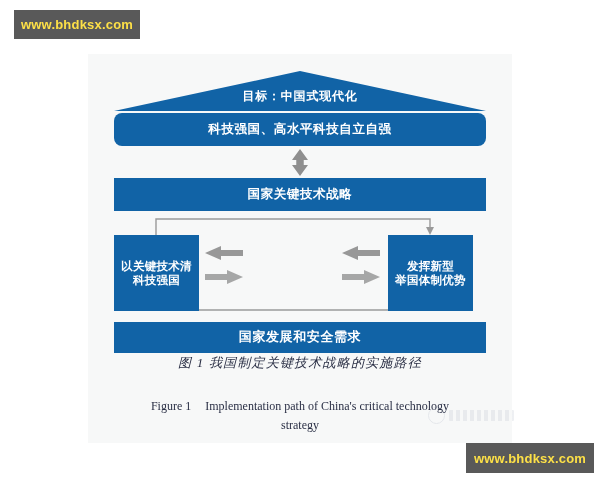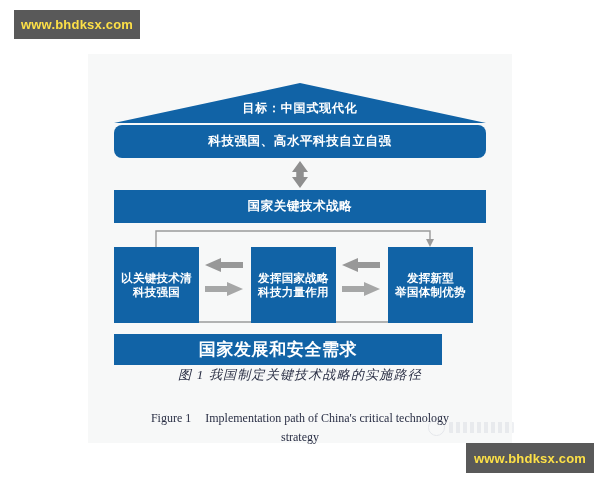--- a/index.html
+++ b/index.html
@@ -53,21 +53,21 @@
     width: 424px;
     height: 389px;
     background: #f7f8f8;
     z-index: 1;
   }
 
   
   #diagram {
     position: absolute;
     left: 0;
-    top: 12px;
+    top: 0;
     width: 424px;
     height: 389px;
   }
 
   .svg-layer {
     position: absolute;
     left: 0;
     top: 0;
     width: 424px;
     height: 389px;
@@ -101,23 +101,23 @@
     left: 26px;
     top: 124px;
     width: 372px;
     height: 33px;
     font-size: 12.5px;
     letter-spacing: .6px;
   }
   #bar-demand {
     left: 26px;
     top: 268px;
-    width: 328px;
+    width: 372px;
     height: 31px;
-    font-size: 17px;
+    font-size: 13px;
     letter-spacing: .6px;
   }
   .midbox {
     position: absolute;
     top: 181px;
     width: 85px;
     height: 76px;
     font-size: 11.5px;
     letter-spacing: .3px;
     flex-direction: column;
@@ -239,24 +239,20 @@
 
     <div class="bluebox" id="bar-strategy">国家关键技术战略</div>
 
     <div class="bluebox" id="bar-demand">国家发展和安全需求</div>
 
     <div class="bluebox midbox" id="box-left">
       <span>以关键技术清</span>
       <span>科技强国</span>
     </div>
 
-    <div class="bluebox midbox" id="box-mid">
-      <span>发挥国家战略</span>
-      <span>科技力量作用</span>
-    </div>
 
     <div class="bluebox midbox" id="box-right">
       <span>发挥新型</span>
       <span>举国体制优势</span>
     </div>
 
     <div id="caption">
       <div id="caption-cn">图 1    我国制定关键技术战略的实施路径</div>
       <div id="caption-en">
         <span class="fignum">Figure 1</span><span>Implementation path of China's critical technology</span>

